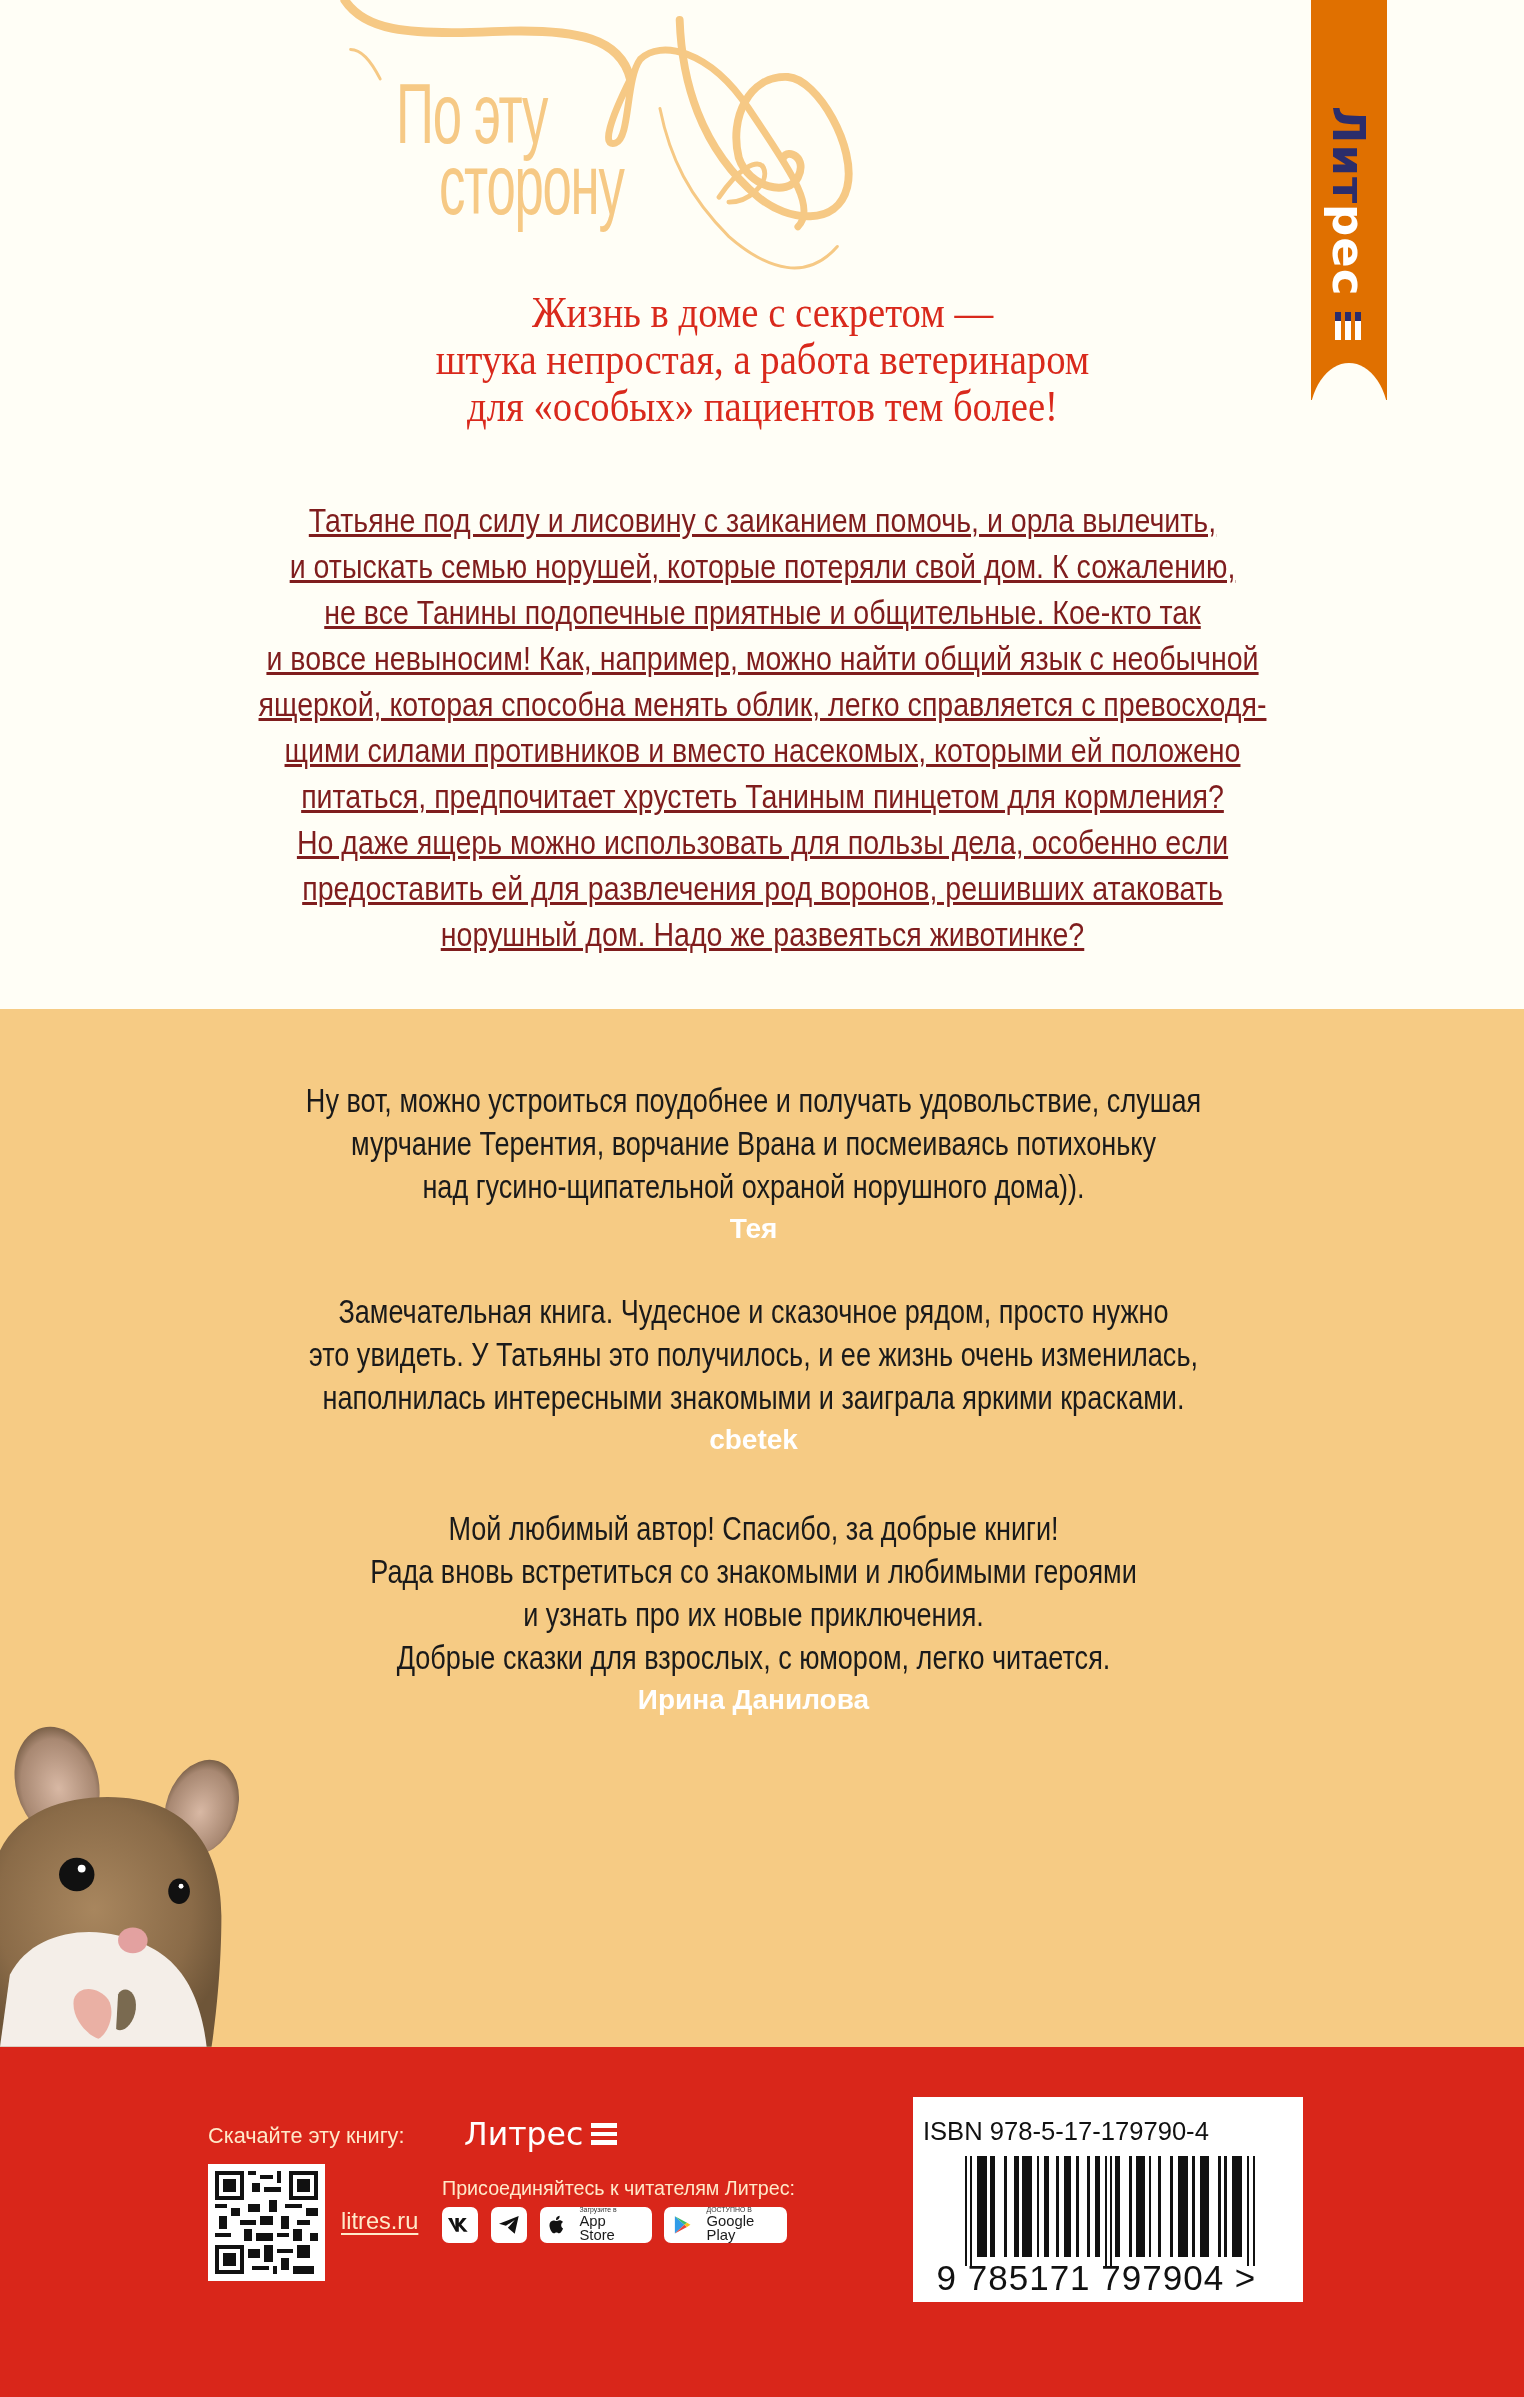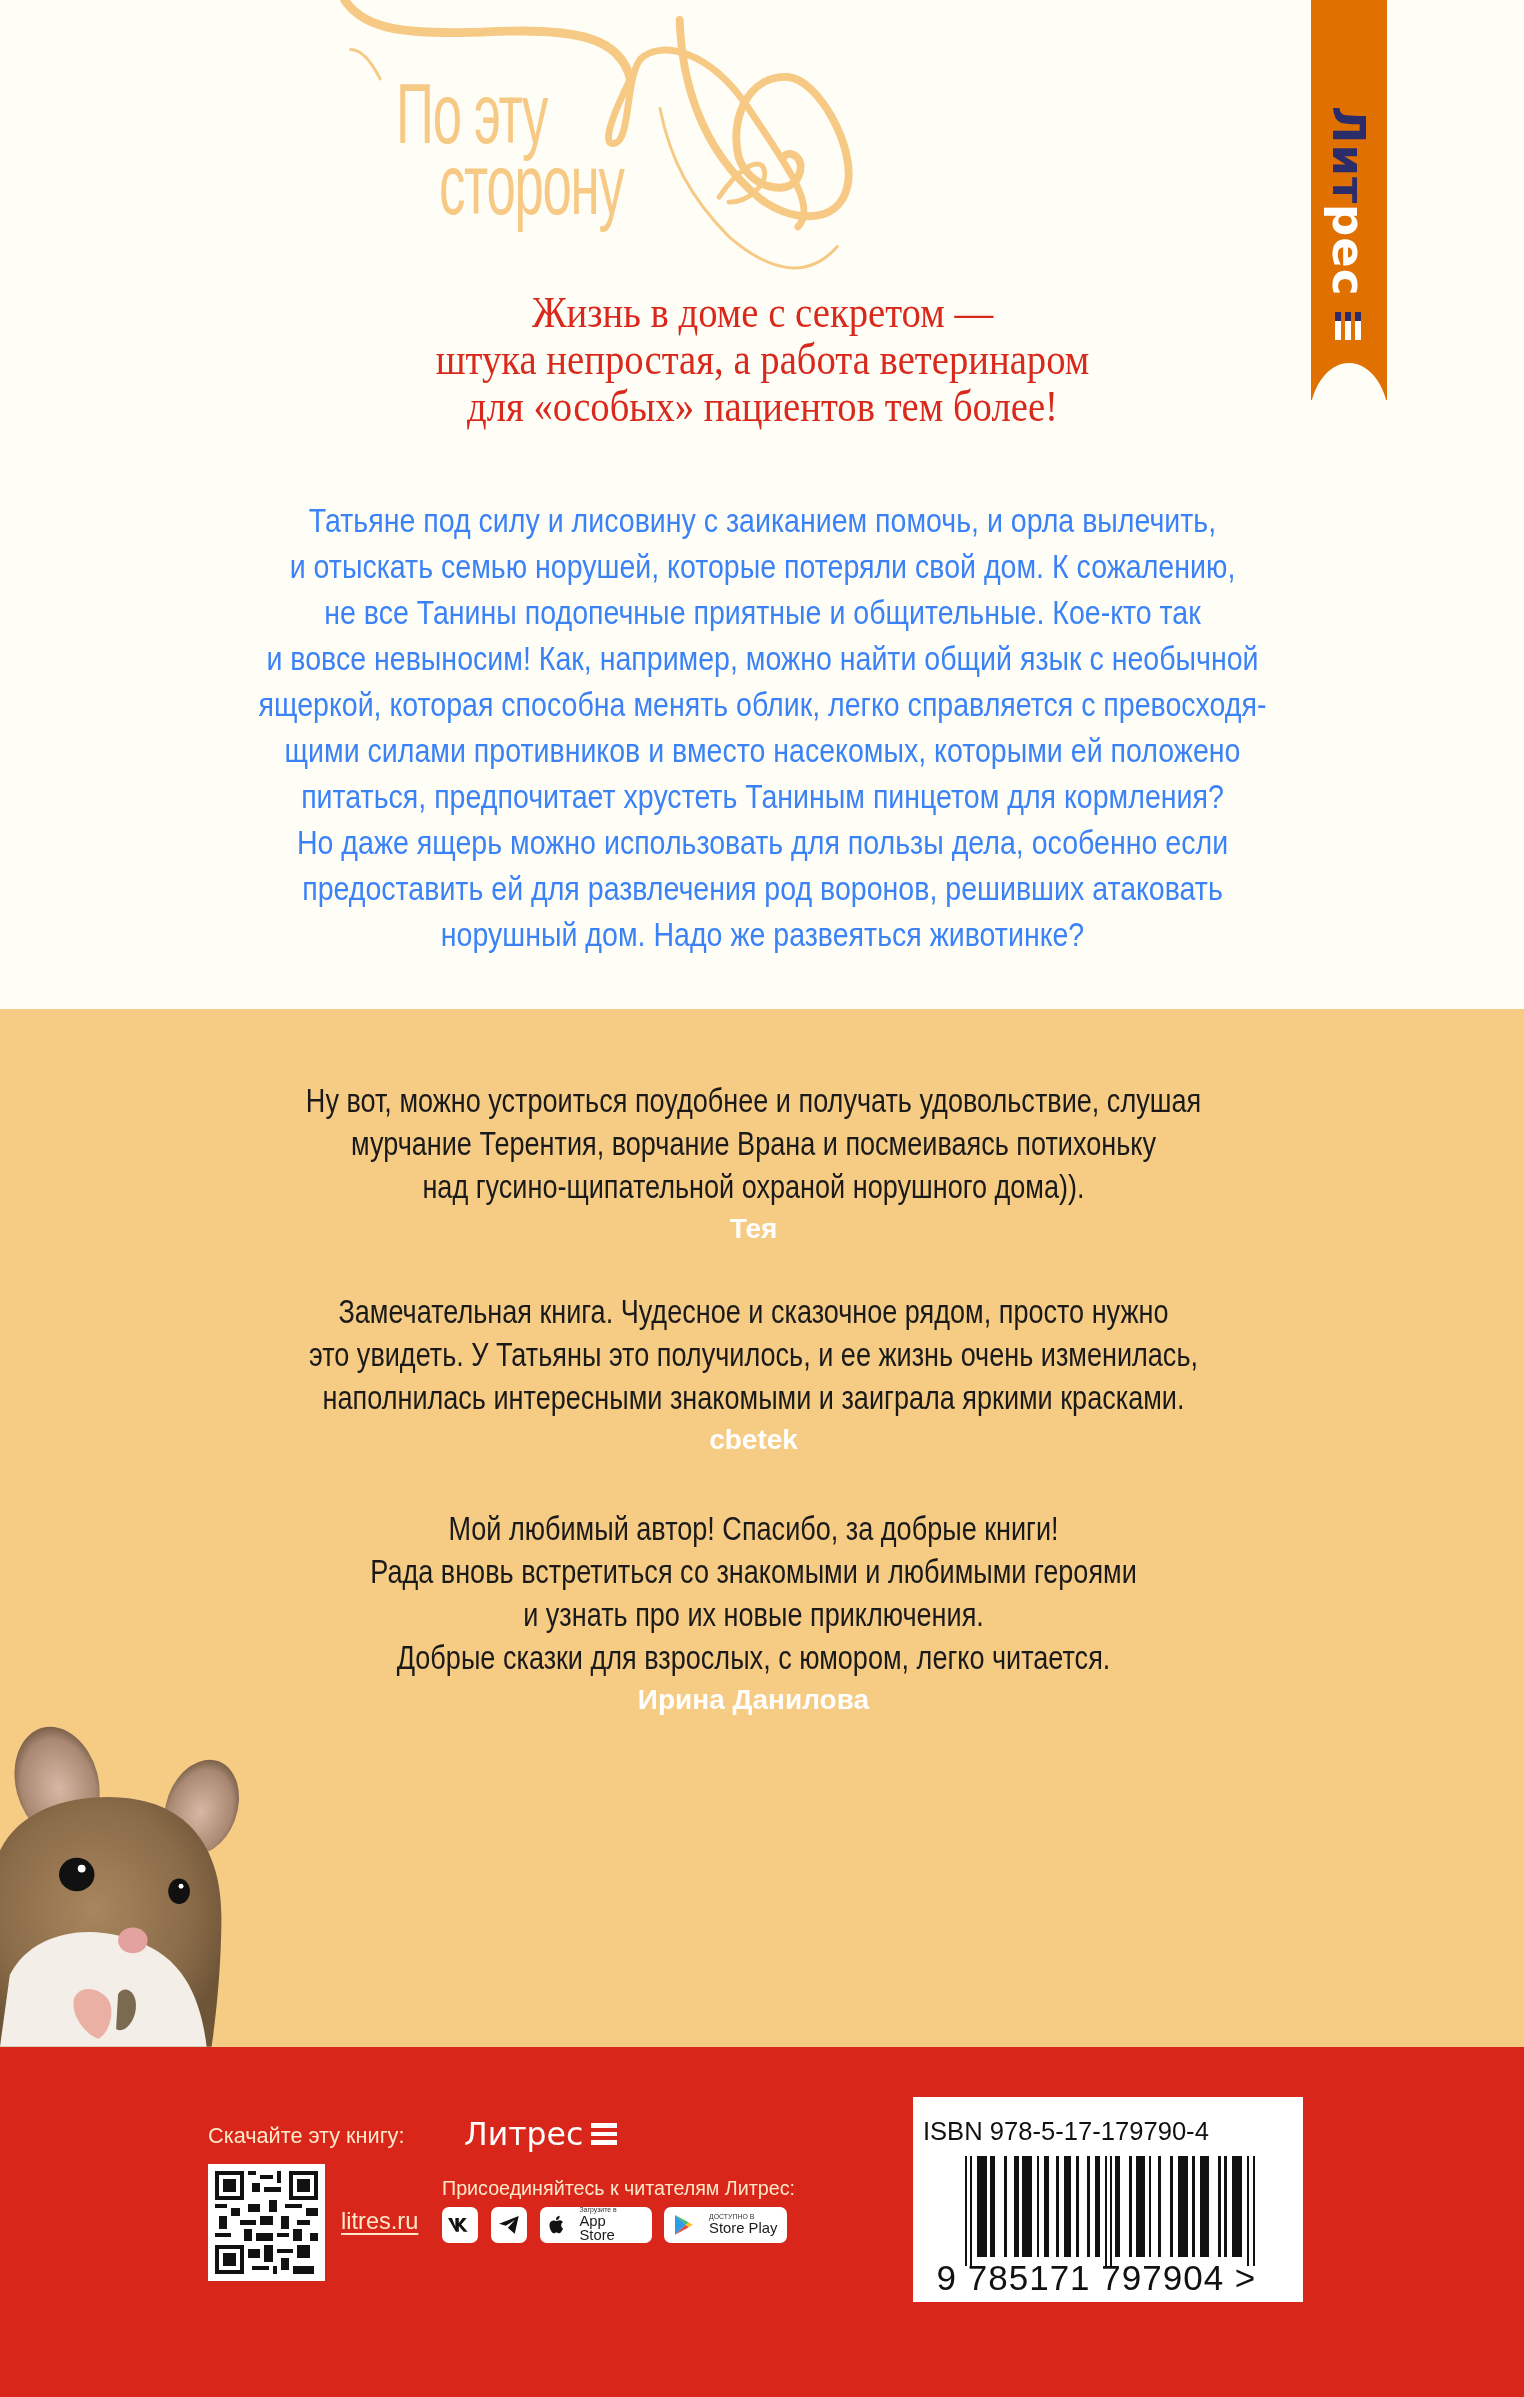--- a/index.html
+++ b/index.html
@@ -17,21 +17,21 @@
   .ribbon-logo { position: absolute; left: 50%; top: 106px; transform: translateX(-50%) rotate(90deg); transform-origin: center top; white-space: nowrap; font-family: "DejaVu Sans", sans-serif; font-weight: bold; font-size: 45px; letter-spacing: 1px; width: 0; }
   .ribbon-logo-inner { position: absolute; left: 0; top: -25.6px; display: flex; align-items: center; gap: 9.9px; }
   .navy { color: #2B2D6B; }
   .white { color: #FFFFFF; }
   .menu-glyph { display: inline-flex; flex-direction: column; gap: 3.9px; margin-left: 5.9px; }
   .menu-glyph span { display: block; width: 27.6px; height: 5.9px; background: #fff; border-left: 9.9px solid #2B2D6B; }
 
   .tagline { position: absolute; left: 0; top: 289px; width: 1525px; text-align: center; color: #D9291C; font-family: "Liberation Serif", serif; font-size: 45px; line-height: 47px; transform: scaleX(0.86); }
   .tagline div { white-space: nowrap; }
 
-  .blurb { position: absolute; left: 0; top: 497px; width: 1525px; text-align: center; color: #3b82f6; font-family: "Liberation Sans", sans-serif; font-size: 34px; line-height: 46px; }
+  .blurb { position: absolute; left: 0; top: 497px; width: 1525px; text-align: center; color: #7f1d1d; font-family: "Liberation Sans", sans-serif; font-size: 34px; line-height: 46px; text-decoration: underline; }
   .blurb div { white-space: nowrap; transform: scaleX(0.84); }
 
   .reviews { position: absolute; left: 0; top: 1009px; width: 1525px; height: 1038px; background: #F6CB84; }
   .review { position: absolute; left: 0; width: 1507px; text-align: center; }
   .review .line { font-family: "Liberation Sans", sans-serif; font-size: 33px; line-height: 43px; color: #1A1A1A; white-space: nowrap; transform: scaleX(0.82); }
   .review .author { font-family: "Liberation Sans", sans-serif; font-weight: bold; font-size: 28px; color: #FFFFFF; line-height: 39px; margin-top: 1px; }
   .review.r1 { top: 70px; }
   .review.r2 { top: 281px; }
   .review.r3 { top: 498px; }
 
@@ -240,21 +240,21 @@
     </div>
     <div class="badge store gplay">
       <svg width="19.7" height="21.7" viewBox="0 0 20 22">
         <path d="M1 1 L12 11 L1 21 Z" fill="#2F9BE8"></path>
         <path d="M1 1 L15 8.5 L12 11 Z" fill="#3DBB6B"></path>
         <path d="M1 21 L15 13.5 L12 11 Z" fill="#E8453C"></path>
         <path d="M15 8.5 L19 11 L15 13.5 L12 11 Z" fill="#F7C21B"></path>
       </svg>
       <div class="store-text">
         <span class="store-small">ДОСТУПНО В</span>
-        <span class="store-big">Store Play</span>
+        <span class="store-big">Google Play</span>
       </div>
     </div>
   </div>
 
   <div class="isbn-box">
     <div class="isbn-text">ISBN 978-5-17-179790-4</div>
     <svg class="barcode" viewBox="0 0 300 112" preserveAspectRatio="none" shape-rendering="crispEdges">
       <g fill="#111">
         <rect x="0" y="0" width="2" height="112"></rect>
           <rect x="5" y="0" width="2" height="112"></rect>

